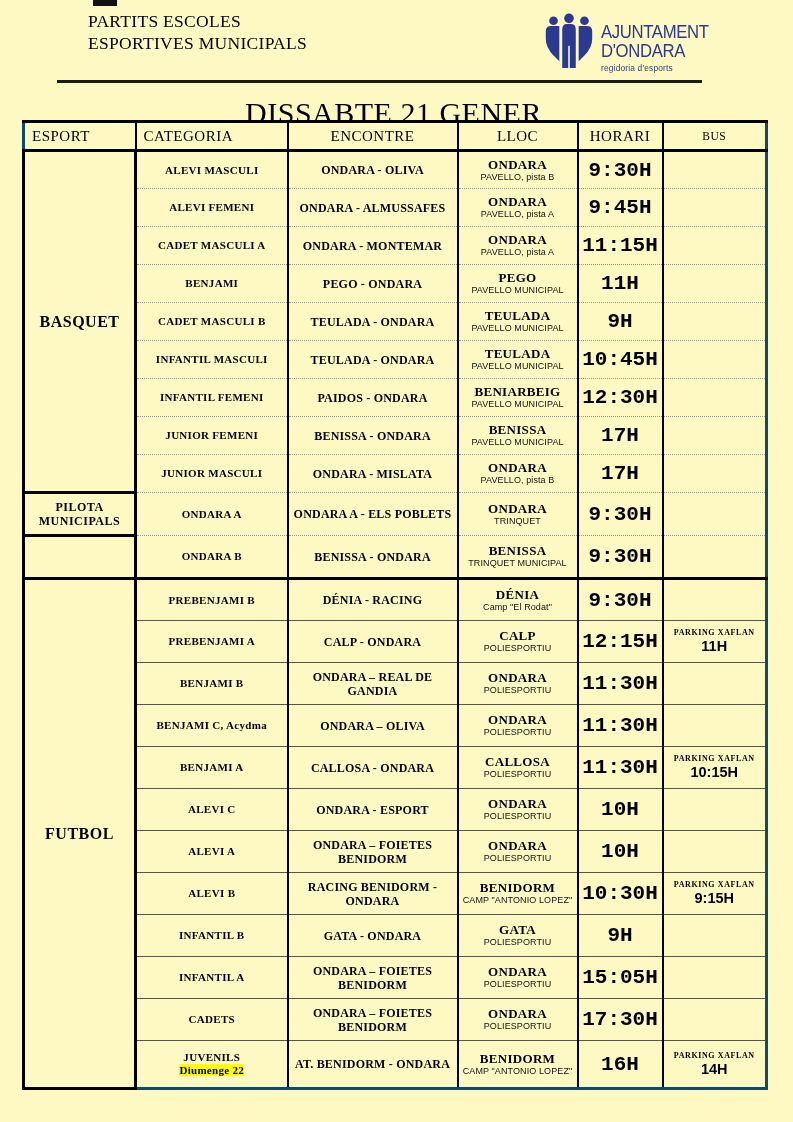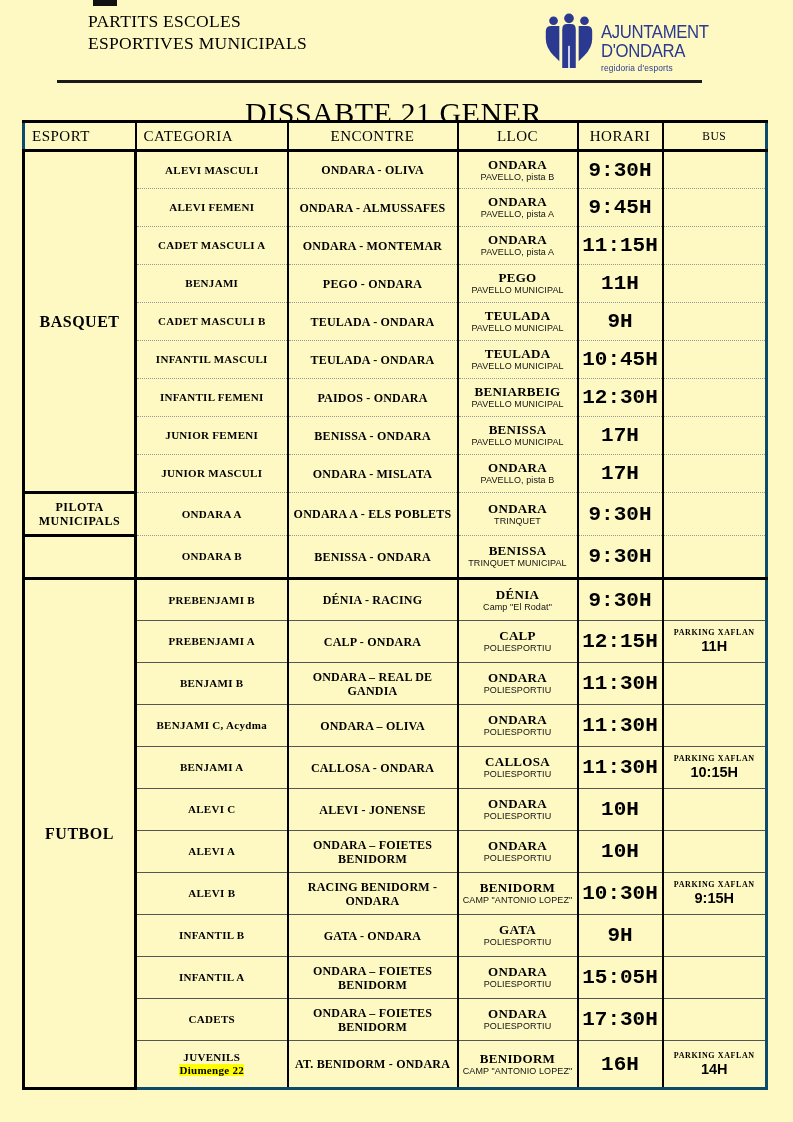--- a/index.html
+++ b/index.html
@@ -339,21 +339,21 @@
           <td>
             <div class="bus-label">PARKING XAFLAN</div>
             <div class="bus-time">10:15H</div>
           </td>
         </tr>
         <tr class="solidsep h-fut">
           <td class="cat">
             <div>ALEVI C</div>
           </td>
           <td class="enc">
-            <div>ALEVI - JONENSE</div>
+            <div>ONDARA - ESPORT</div>
           </td>
           <td>
             <div class="lloc-main">ONDARA</div>
             <div class="lloc-sub">POLIESPORTIU</div>
           </td>
           <td class="horari">10H</td>
           <td></td>
         </tr>
         <tr class="solidsep h-fut">
           <td class="cat">

